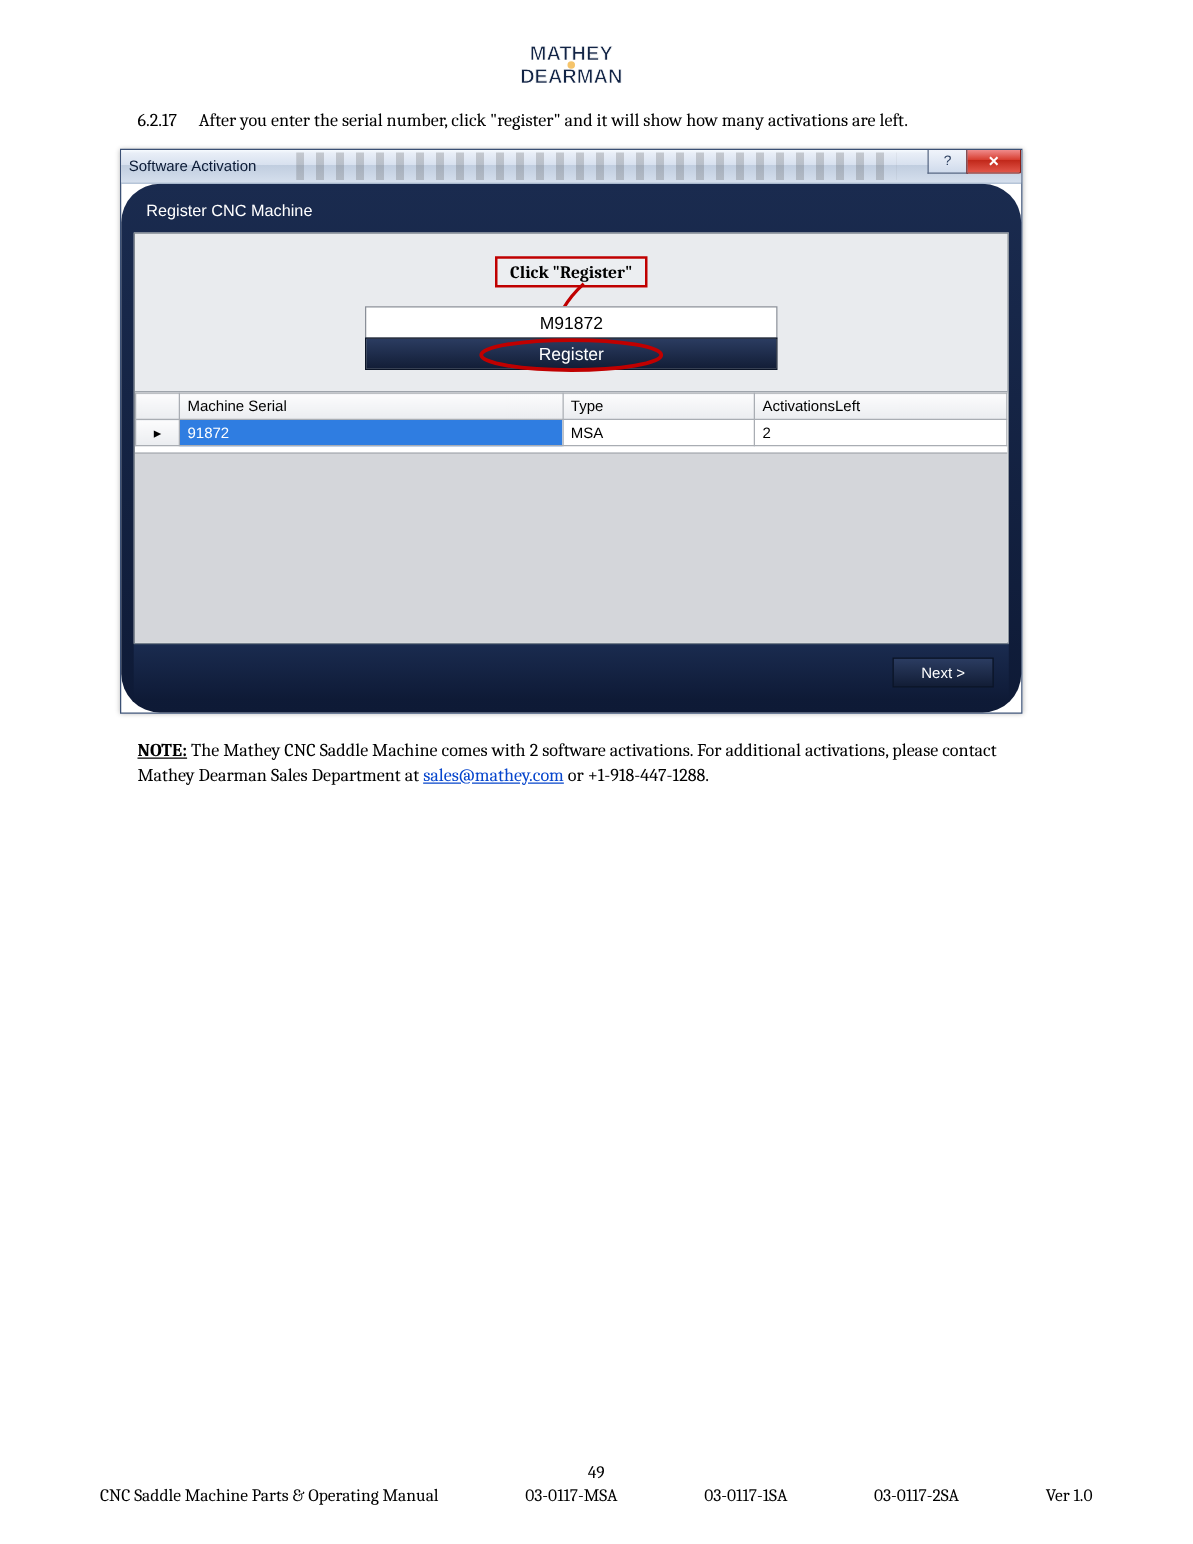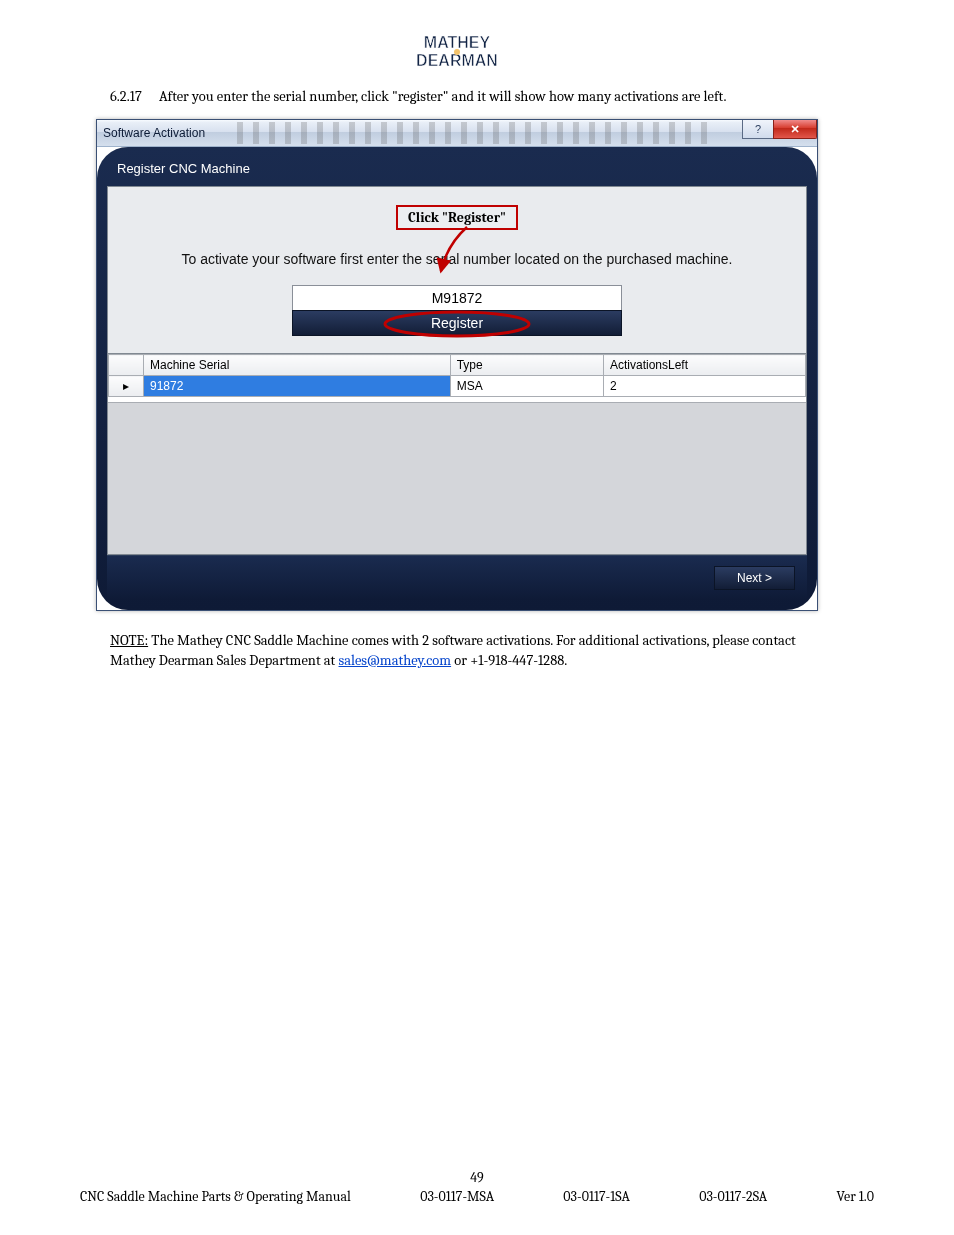--- a/index.html
+++ b/index.html
@@ -211,21 +211,21 @@
     font-family:"Segoe UI",Arial,sans-serif;
     font-size:12px;
     cursor:pointer;
   }
   .note {
     font-size:14.5px;
     margin: 10px 20px 0 30px;
     line-height:1.35;
   }
   .note a { color:#0645cc; text-decoration:underline; }
-  .note-label { font-weight:normal; text-decoration:underline;text-align:right; }
+  .note-label { font-weight:bold; text-decoration:underline;text-align:right; }
   .footer {
     position:absolute;
     bottom:30px; left:80px; right:80px;
     font-size:14px;
   }
   .footer-pagenum {
     text-align:center;
     margin-bottom:2px;
   }
   .footer-row {
@@ -277,21 +277,20 @@
           <svg class="arrow-svg" style="left:50%;top:38px;margin-left:-30px" width="60" height="60">
             <defs>
               <marker id="ah" markerWidth="8" markerHeight="8" refX="5" refY="3" orient="auto">
                 <path d="M0,0 L6,3 L0,6 Z" fill="#c00000"></path>
               </marker>
             </defs>
             <path d="M40,2 Q20,20 14,46" stroke="#c00000" stroke-width="2.5" fill="none" marker-end="url(#ah)"></path>
           </svg>
         </div>
 
-        <div class="activate-msg">To activate your software first enter the serial number located on the purchased machine.</div>
 
         <div class="input-stack">
           <input class="serial-input" value="M91872" style="">
           <div class="register-btn">
             <span>Register</span>
             <svg class="red-ellipse" width="160" height="32">
               <ellipse cx="80" cy="16" rx="72" ry="12" fill="none" stroke="#c00000" stroke-width="3"></ellipse>
             </svg>
           </div>
         </div>

